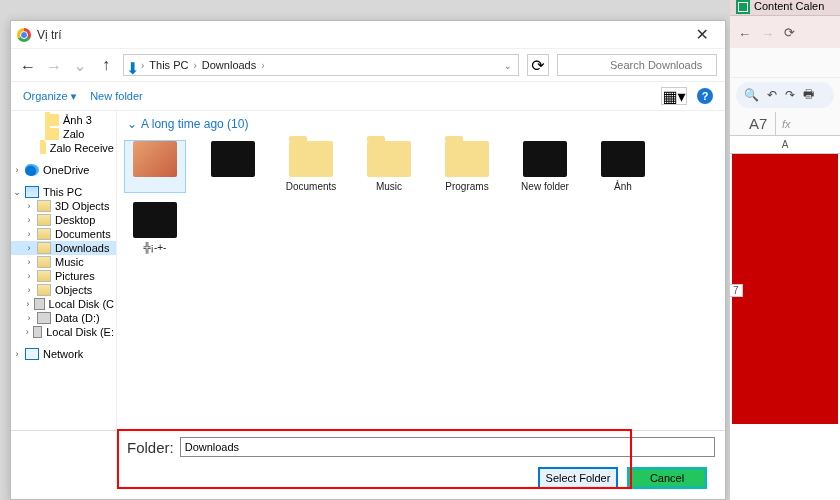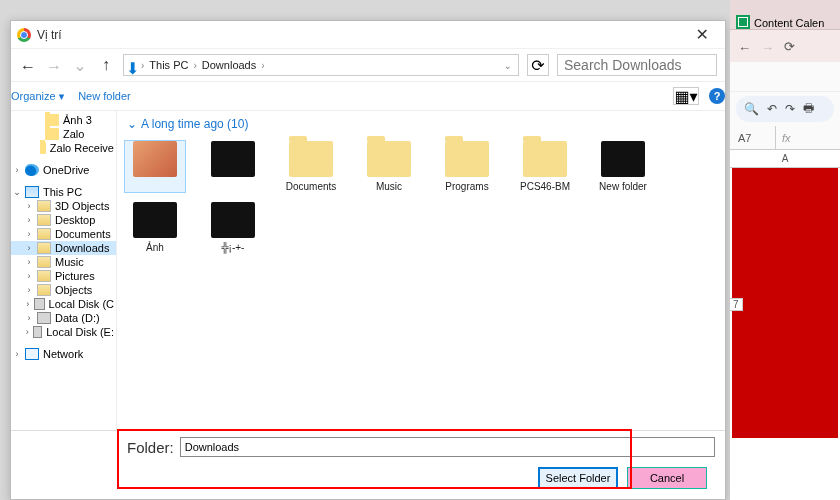--- a/index.html
+++ b/index.html
@@ -15,23 +15,23 @@
 
 .navrow { height: 32px; display: flex; align-items: center; gap: 8px; padding: 0 8px; }
 .navrow .arrow { width: 18px; height: 18px; display:flex; align-items:center; justify-content:center; color:#333; }
 .navrow .arrow.dis { color:#bbb; }
 .crumbbar { flex: 1; height: 22px; border: 1px solid #ccc; display:flex; align-items:center; padding: 0 2px; }
 .crumbbar .sep { color:#888; font-size:10px; padding:0 3px; }
 .crumbbar .seg { font-size:11px; padding: 0 2px; color:#222; }
 .crumbbar .down-icon { width:12px; height:12px; }
 .refresh { width:22px; height:22px; border:1px solid #ccc; display:flex; align-items:center; justify-content:center; }
 .searchbar { width: 160px; height:22px; border:1px solid #ccc; display:flex; align-items:center; padding:0 6px; gap:4px; }
-.searchbar input { border:none; outline:none; font-size:14px; color:#888; width:100%; }
-
-.toolbar { height: 30px; border-top:1px solid #eee; border-bottom:1px solid #eee; display:flex; align-items:center; padding:0 0; gap:14px; }
+.searchbar input { border:none; outline:none; font-size:11px; color:#888; width:100%;margin-left:46px; }
+
+.toolbar { height: 30px; border-top:1px solid #eee; border-bottom:1px solid #eee; display:flex; align-items:center; padding:0 12px; gap:14px; }
 .toolbar .t-item { font-size:11px; color:#1976d2; display:flex; align-items:center; gap:3px; }
 .toolbar .right { margin-left:auto; display:flex; align-items:center; gap:10px; }
 .viewbtn { width:26px; height:18px; border:1px solid #ccc; display:flex; align-items:center; justify-content:center; }
 .help-icon { width:16px; height:16px; border-radius:50%; background:#1976d2; color:#fff; font-size:11px; display:flex; align-items:center; justify-content:center; font-weight:bold; }
 
 .body { flex:1; display:flex; overflow:hidden; }
 .tree { width: 106px; border-right:1px solid #eee; overflow:hidden; font-size:11px; padding-top:2px; }
 .tree .node { display:flex; align-items:center; gap:4px; padding:1px 2px; white-space:nowrap; }
 .tree .node.sel { background:#cce8ff; }
 .tree .ind1 { padding-left: 14px; }
@@ -57,33 +57,33 @@
 .ficon-large.thumb.photo { background:linear-gradient(135deg,#e8a070,#c86040); }
 .fileitem .fname { font-size:10px; color:#222; text-align:center; margin-top:4px; word-break:break-word; line-height:1.1; }
 .fileitem.sel { outline:1px solid #99d1ff; background:#e5f3ff; }
 
 .bottom { border-top:1px solid #ddd; padding: 6px 10px 10px; position:relative; }
 .redbox { position:absolute; left:106px; top:-2px; width:515px; height:60px; border:2px solid red; pointer-events:none; z-index:5; }
 .folderrow { display:flex; align-items:center; gap:6px; margin-bottom:10px; }
 .folderrow label { font-size:15px; color:#333; }
 .folderrow input { flex:1; height:20px; border:1px solid #888; padding:0 4px; font-size:11px; }
 .btnrow { display:flex; justify-content:flex-end; gap:9px; padding-right: 8px; }
-.btn { min-width:80px; height:22px; font-size:11px; border:1px solid #14b8a6; background:#f9a8d4; display:flex; align-items:center; justify-content:center; cursor:pointer; }
+.btn { min-width:80px; height:22px; font-size:11px; border:3px solid #14b8a6; background:#22c55e; display:flex; align-items:center; justify-content:center; cursor:pointer; }
 .btn.primary { border:2px solid #0078d4; background:#e5f1fb; }
 
 .rightside { position:absolute; left:730px; top:0; width:110px; height:500px; background:#fafafa; display:flex; flex-direction:column; }
-.chrome-tab { height:30px; background:#e9d9da; display:flex; align-items:flex-end; padding:0 6px; font-size:11px; gap:4px; border-bottom:1px solid #d0c0c0; }
+.chrome-tab { height:16px; background:#e9d9da; display:flex; align-items:flex-start; padding:0 6px; font-size:11px; gap:4px; border-bottom:1px solid #d0c0c0; }
 .sheets-icon { width:14px; height:14px; background:#0f9d58; position:relative; }
 .sheets-icon::after{ content:""; position:absolute; inset:2px; border:1px solid #fff; }
 .chrome-toolbar { height:32px; background:#f6e9ea; display:flex; align-items:center; padding:0 8px; gap:10px; }
 .chrome-toolbar span { color:#555; font-size:13px; }
 .sheets-header { height:30px; display:flex; align-items:center; padding:0 8px; font-size:11px; gap:8px; border-bottom:1px solid #eee; }
 .sheets-tools { height:26px; background:#edf2fa; border-radius:14px; margin:4px 6px; display:flex; align-items:center; padding:0 8px; gap:8px; font-size:12px; color:#444; }
 .cellref { height:24px; display:flex; align-items:center; border-bottom:1px solid #ccc; }
-.cellref .ref { width:46px; font-size:11px; color:#555; padding-left:8px; border-right:1px solid #ccc; height:100%; display:flex; align-items:center;text-align:right; }
+.cellref .ref { width:46px; font-size:15px; color:#555; padding-left:19px; border-right:1px solid #ccc; height:100%; display:flex; align-items:center;text-align:right; }
 .cellref .fx { padding-left:6px; font-style:italic; color:#999; font-size:11px; }
 .sheetgrid { flex:1; position:relative; background:#fff; }
 .colhead { height:18px; border-bottom:1px solid #ccc; background:#fff; font-size:10px; color:#555; text-align:center; line-height:18px; }
 .redcell { position:absolute; left:2px; top:18px; width:106px; height:270px; background:#c80000; }
 .rowlabel { position:absolute; left:-1px; top:148px; font-size:10px; color:#555; background:#fff; padding:0 3px; border:1px solid #ccc; z-index:2; }
 </style>
 </head>
 <body>
 
 <div class="win-area">
@@ -234,24 +234,20 @@
           </div>
           <div class="fileitem">
             <div class="ficon-large"></div>
             <div class="fname">Music</div>
           </div>
           <div class="fileitem">
             <div class="ficon-large"></div>
             <div class="fname">Programs</div>
           </div>
           <div class="fileitem">
-            <div class="ficon-large"></div>
-            <div class="fname">PCS46-BM</div>
-          </div>
-          <div class="fileitem">
             <div class="ficon-large thumb"></div>
             <div class="fname">New folder</div>
           </div>
           <div class="fileitem">
             <div class="ficon-large thumb"></div>
             <div class="fname">Ảnh</div>
           </div>
           <div class="fileitem">
             <div class="ficon-large thumb"></div>
             <div class="fname">╬¡-+-</div>

